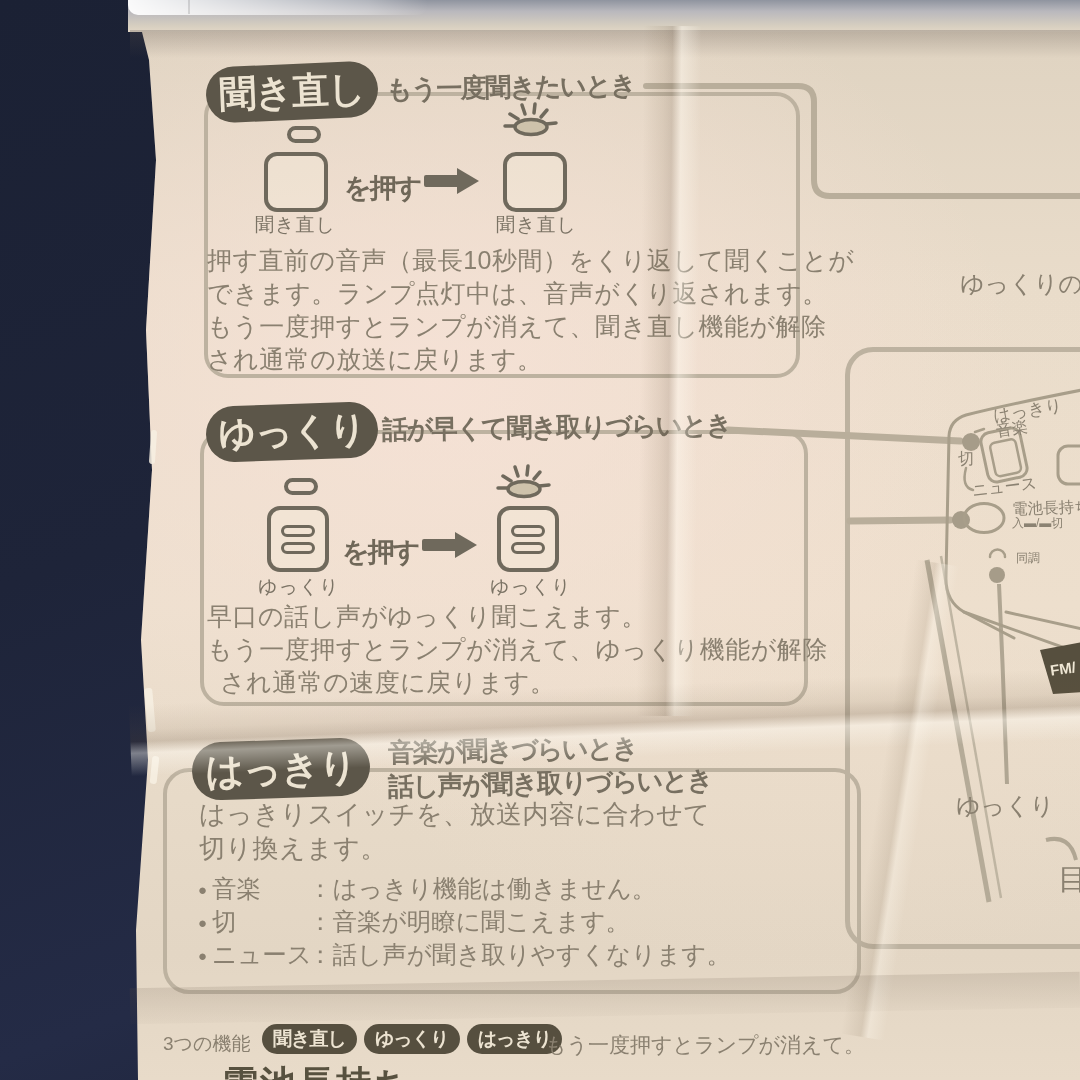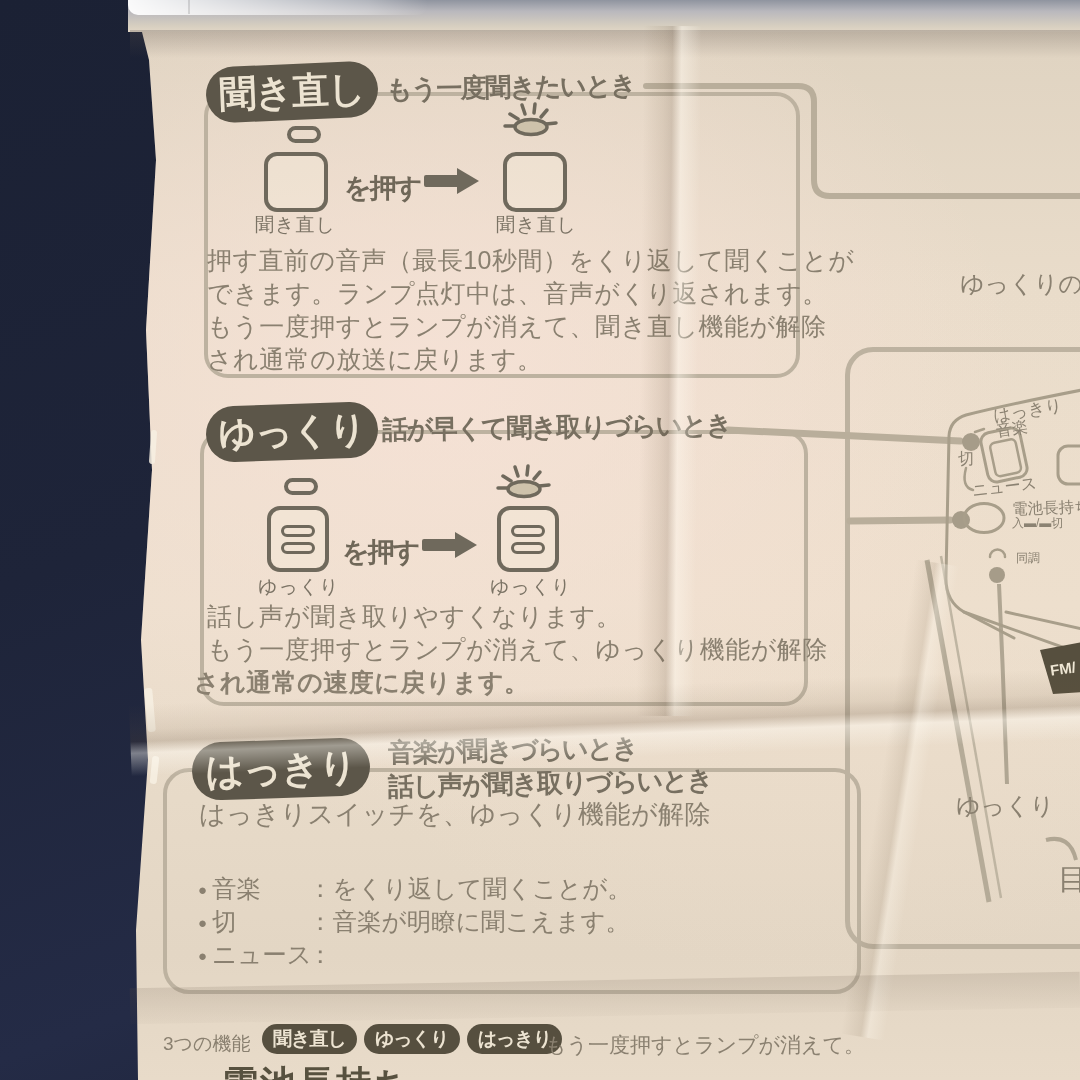--- a/index.html
+++ b/index.html
@@ -156,46 +156,48 @@
   <div class="abs arrow" style="left:422px;top:532px;">
       <div class="shaft"></div>
       <div class="head"></div>
     </div>
   <div class="abs btn" style="left:497px;top:506px;width:54px;height:58px;display:flex;flex-direction:column;align-items:center;justify-content:center;gap:5px;">
     <div class="bar"></div>
       <div class="bar"></div>
   </div>
   <div class="abs cap z" style="left:258px;top:574px;">ゆっくり</div>
   <div class="abs cap z" style="left:490px;top:574px;">ゆっくり</div>
-  <div class="abs body-line z" style="left:207px;top:600px;">話し声が聞き取りやすくなります。</div>
+  <div class="abs body-line z" style="left:207px;top:600px;">早口の話し声がゆっくり聞こえます。</div>
   <div class="abs body-line z" style="left:207px;top:633px;">もう一度押すとランプが消えて、ゆっくり機能が解除</div>
-  <div class="abs body-line z" style="left:194px;top:666px;font-weight:bold;">され通常の速度に戻ります。</div>
+  <div class="abs body-line z" style="left:220px;top:666px;">され通常の速度に戻ります。</div>
 
   <div class="abs badge" style="left:192px;top:740px;width:178px;height:58px;font-size:38px;transform:rotate(-2deg);">
     <span>はっきり</span>
   </div>
   <div class="abs hd z" style="left:388px;top:733px;transform:rotate(-1.2deg);">音楽が聞きづらいとき</div>
   <div class="abs hd z" style="left:388px;top:766px;transform:rotate(-1.2deg);">話し声が聞き取りづらいとき</div>
-  <div class="abs body-line z" style="left:199px;top:798px;font-size:26px;">はっきりスイッチを、ゆっくり機能が解除</div>
+  <div class="abs body-line z" style="left:199px;top:798px;font-size:26px;">はっきりスイッチを、放送内容に合わせて</div>
+  <div class="abs body-line z" style="left:199px;top:832px;font-size:26px;">切り換えます。</div>
   <div class="abs bullet-row" style="left:198px;top:872px;">
     <span class="dot">●</span>
     <span class="lbl">音楽</span>
     <span>：</span>
-    <span>をくり返して聞くことが。</span>
+    <span>はっきり機能は働きません。</span>
   </div>
   <div class="abs bullet-row" style="left:198px;top:905px;">
     <span class="dot">●</span>
     <span class="lbl">切</span>
     <span>：</span>
     <span>音楽が明瞭に聞こえます。</span>
   </div>
   <div class="abs bullet-row" style="left:198px;top:938px;">
     <span class="dot">●</span>
     <span class="lbl">ニュース</span>
     <span>：</span>
+    <span>話し声が聞き取りやすくなります。</span>
   </div>
 
   <div class="abs z" style="left:163px;top:1031px;font-size:19px;color:#8a8070;white-space:nowrap;">3つの機能</div>
   <div class="abs z" style="left:262px;top:1024px;display:flex;gap:7px;">
     <span class="minibadge">聞き直し</span>
     <span class="minibadge">ゆっくり</span>
     <span class="minibadge">はっきり</span>
   </div>
   <div class="abs z" style="left:545px;top:1031px;font-size:21px;color:#8a8070;white-space:nowrap;">もう一度押すとランプが消えて。</div>
   <div class="abs clipbold" style="left:222px;top:1060px;">電池長持ち</div>

